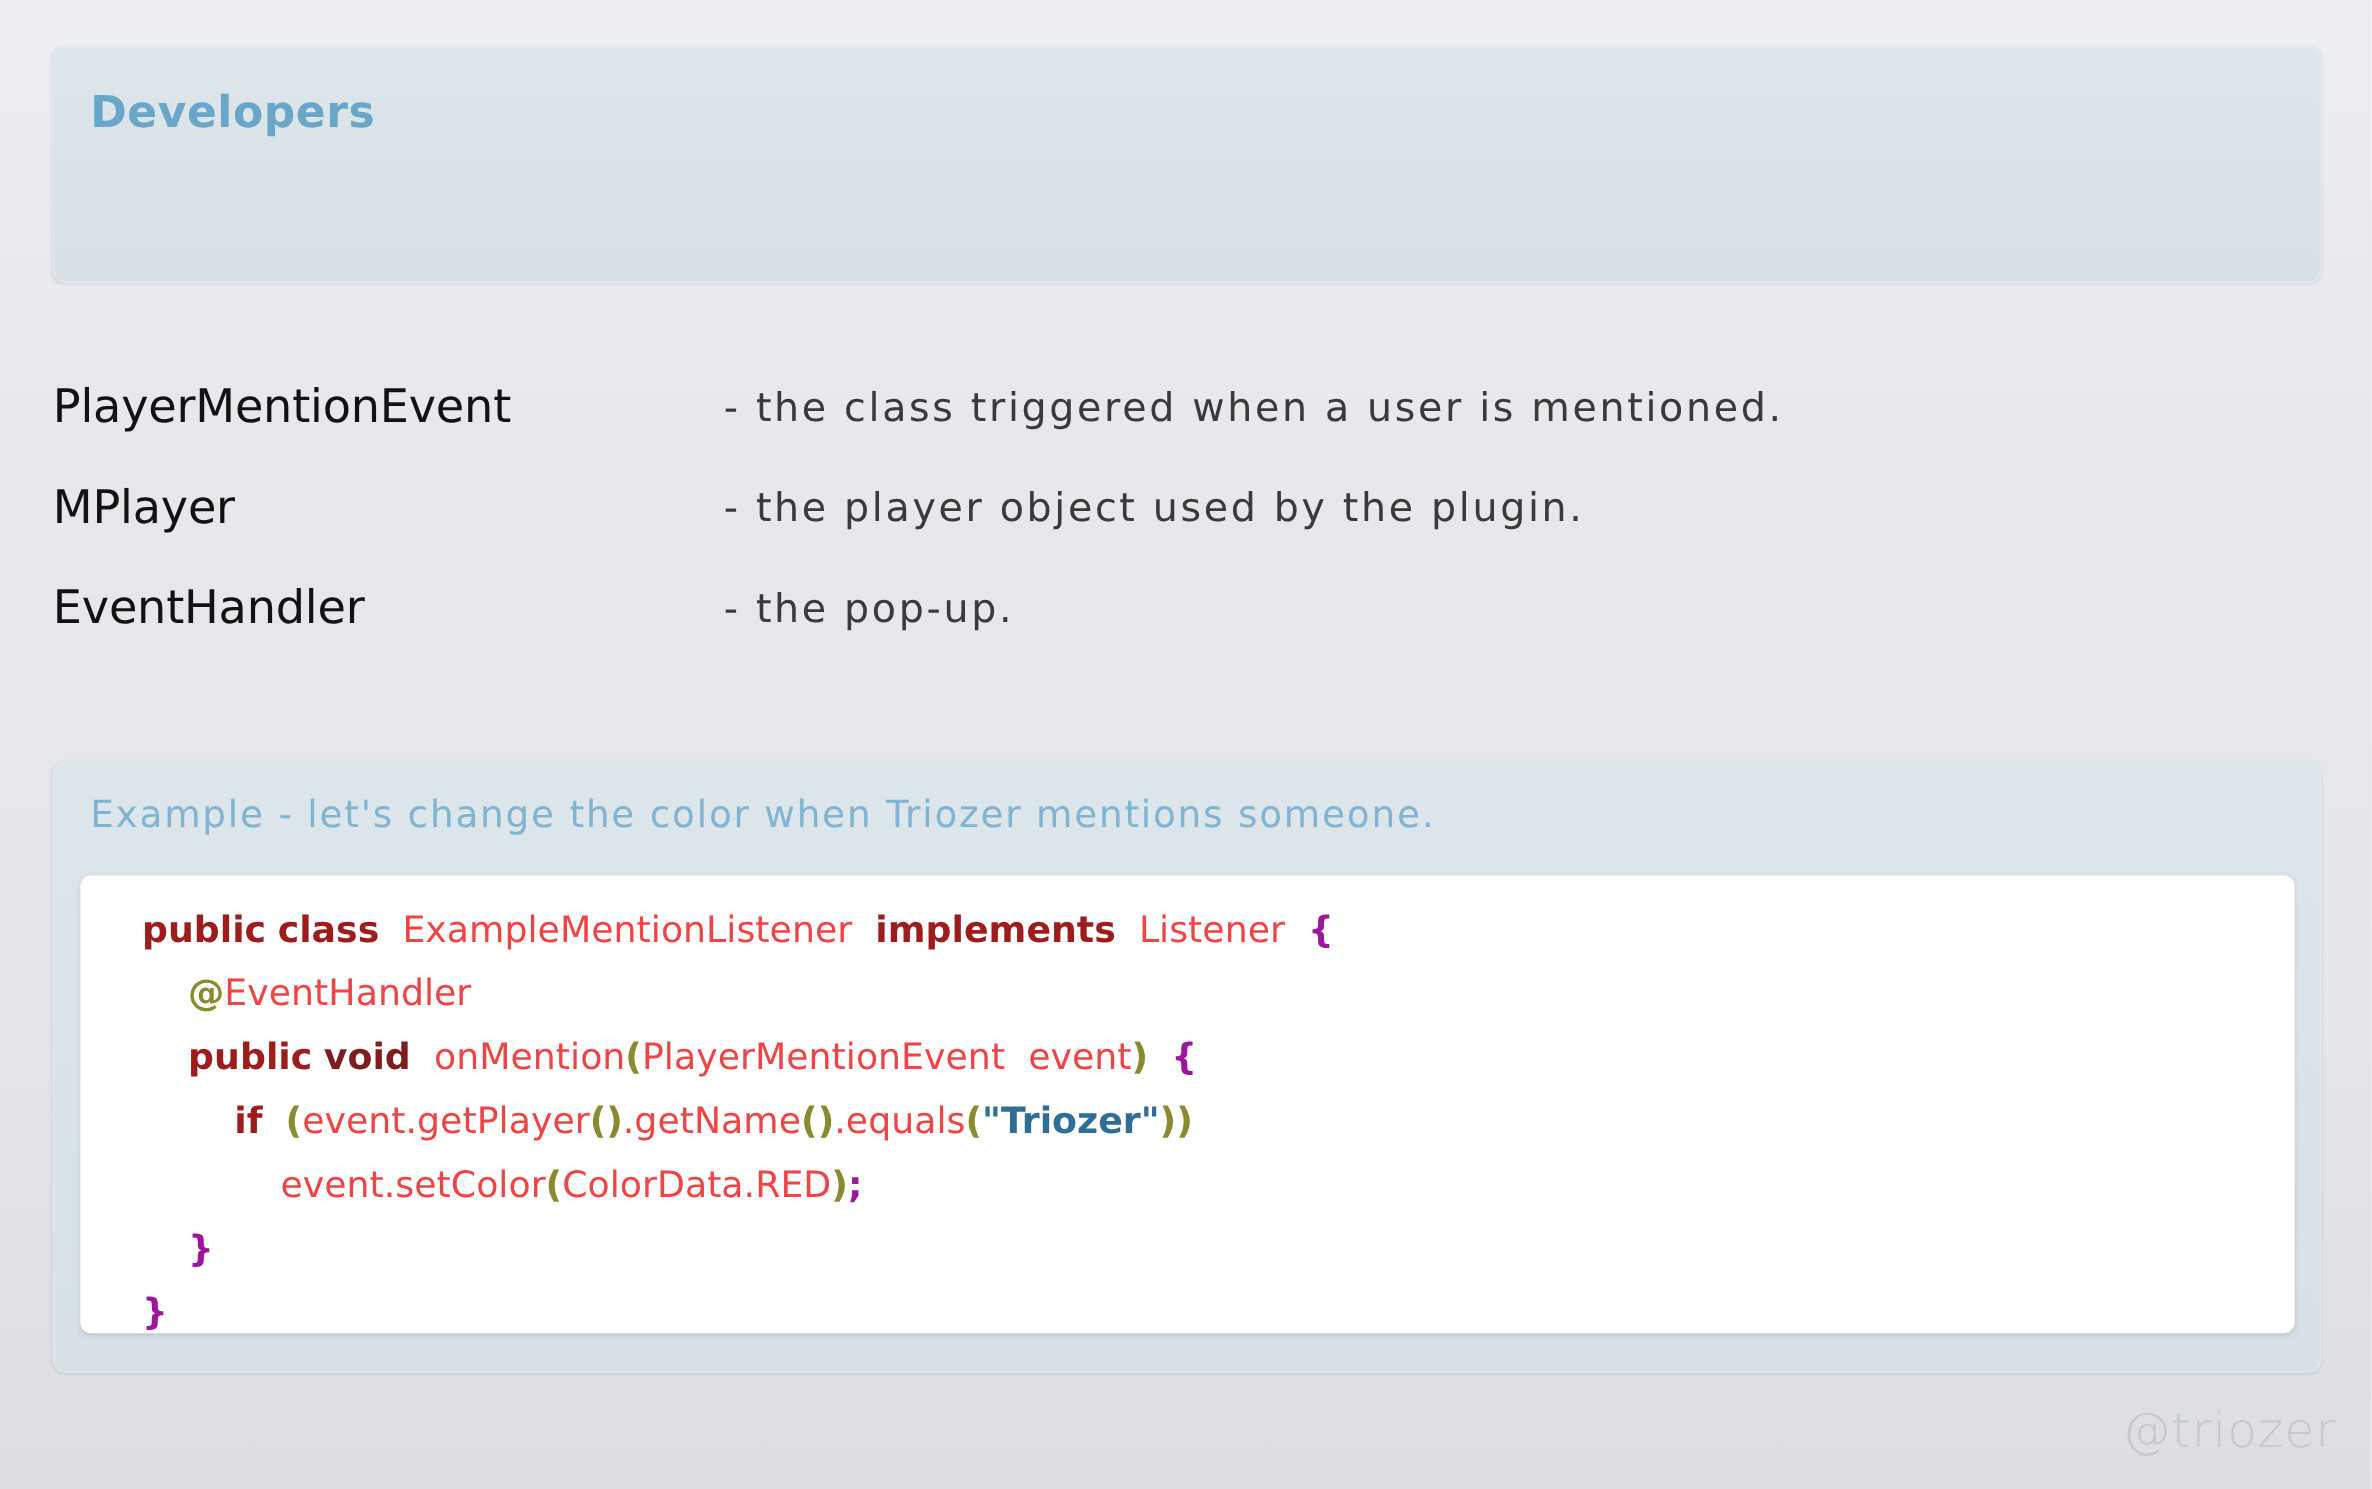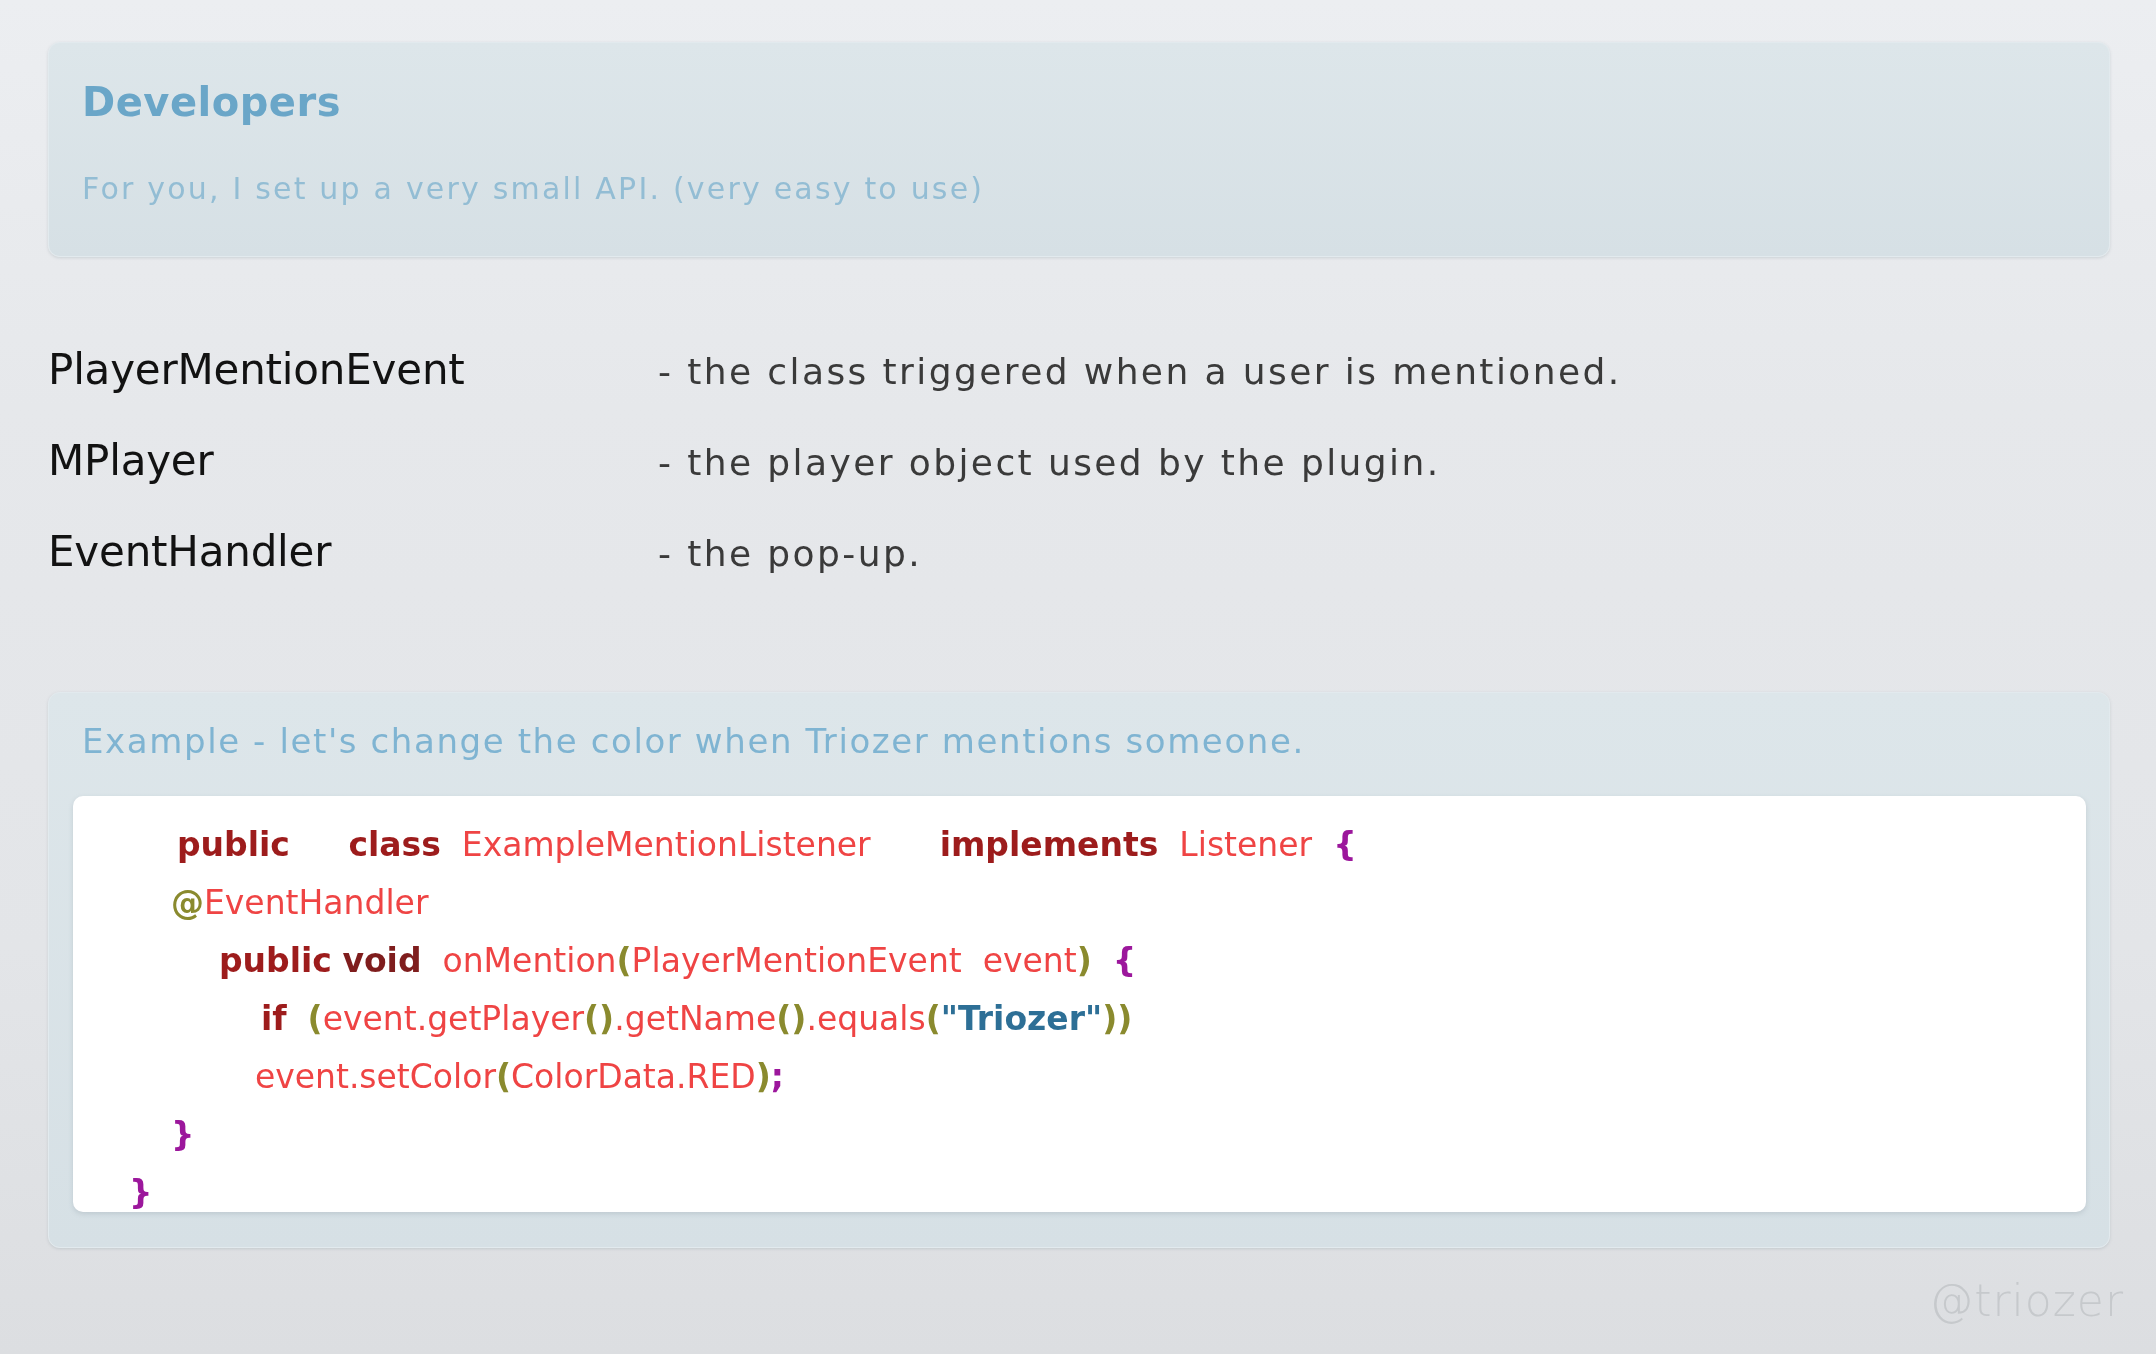--- a/index.html
+++ b/index.html
@@ -122,21 +122,21 @@
     left: 56px;
     top: 20px;
     font-family: "DejaVu Sans", "Liberation Sans", sans-serif;
     font-size: 33px;
     line-height: 58px;
     white-space: pre;
     font-weight: 500;
   }
   .code-line { white-space: pre; }
 
-  .tok-kw      { color: #9d1c1c; font-weight: 600; margin-left: 48px; }
+  .tok-kw      { color: #9d1c1c; font-weight: 600; }
   .tok-type    { color: #7f1d1d; font-weight: 600; }
   .tok-plain   { color: #ef4444; }
   .tok-brace   { color: #9c179c; font-weight: 700; }
   .tok-paren   { color: #8a8a2e; font-weight: 700; }
   .tok-string  { color: #2d6f96; font-weight: 600; }
   .tok-anno    { color: #8a8a2e; font-weight: 700; }
   .tok-semi    { color: #9c179c; font-weight: 700; }
 
   
   #watermark {
@@ -148,21 +148,20 @@
     color: #c6c9cc;
     letter-spacing: 1px;
     white-space: nowrap;
   }
 </style>
 </head>
 <body>
 
 <div class="panel" id="header-panel">
   <div id="header-title">Developers</div>
-  <div id="header-subtitle">For you, I set up a very small API. (very easy to use)</div>
 </div>
 
 <div id="definitions">
     <div class="def-row">
       <div class="def-term">PlayerMentionEvent</div>
       <div class="def-desc">-  the  class  triggered  when  a  user  is  mentioned.</div>
     </div>
     <div class="def-row">
       <div class="def-term">MPlayer</div>
       <div class="def-desc">-  the  player  object  used  by  the  plugin.</div>

